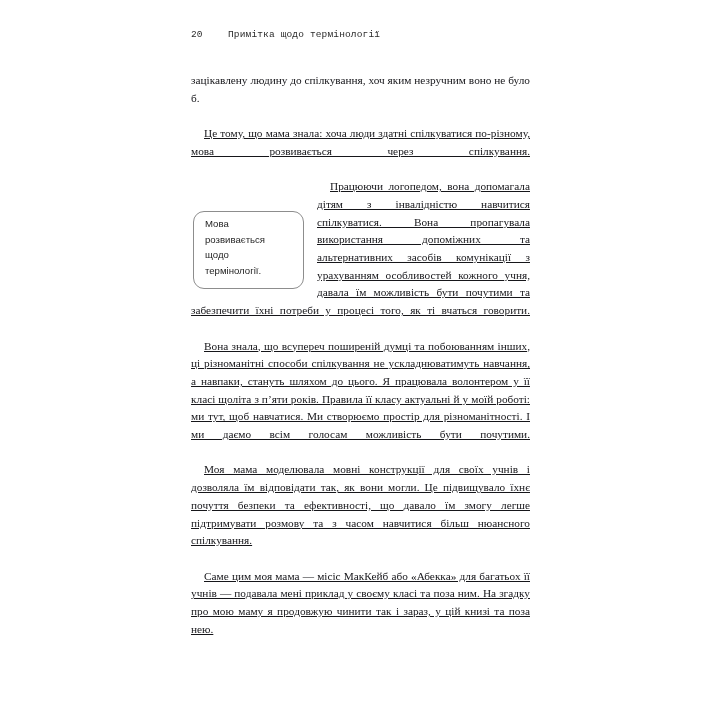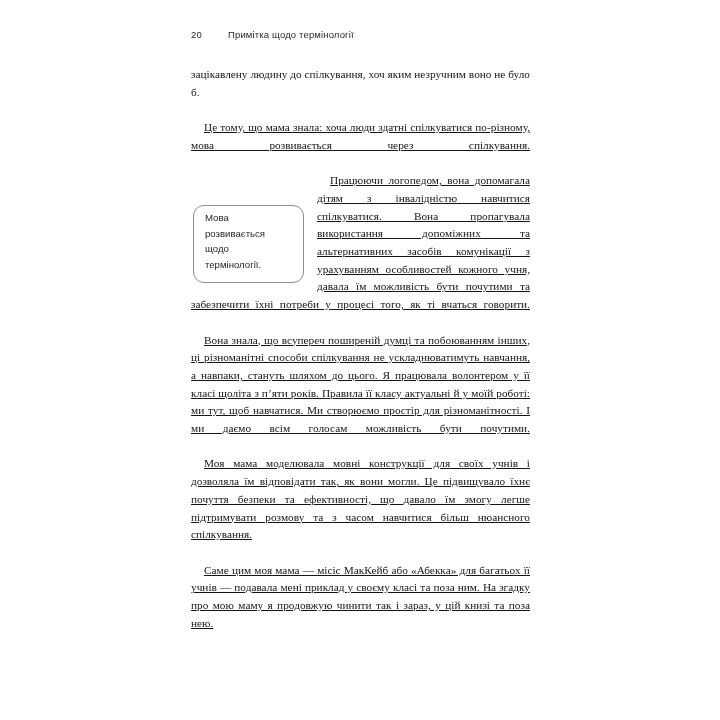--- a/index.html
+++ b/index.html
@@ -25,21 +25,21 @@
 
   
   .running-head {
     position: absolute;
     left: 191px;
     top: 29px;
     width: 340px;
     height: 14px;
     display: flex;
     align-items: baseline;
-    font-family: Liberation Sans, sans-serif;
+    font-family: Liberation Mono, monospace;
     font-size: 9.5px;
     letter-spacing: 0.15px;
     color: #2b2b2b;
     white-space: nowrap;
   }
   .folio {
     display: inline-block;
     width: 37px;
     flex: 0 0 37px;
     font-size: 9.5px;
@@ -48,21 +48,21 @@
   .head-title {
     font-size: 9.5px;
     color: #2b2b2b;
     text-align: right;
   }
 
   
   .textblock {
     position: absolute;
     left: 191px;
-    top: 66px;
+    top: 72px;
     width: 339px;
     font-size: 11.3px;
     line-height: 17.7px;
     text-align: justify;
     text-justify: inter-word;
     hyphens: manual;
     color: #16161a;
   }
 
   .textblock p {

